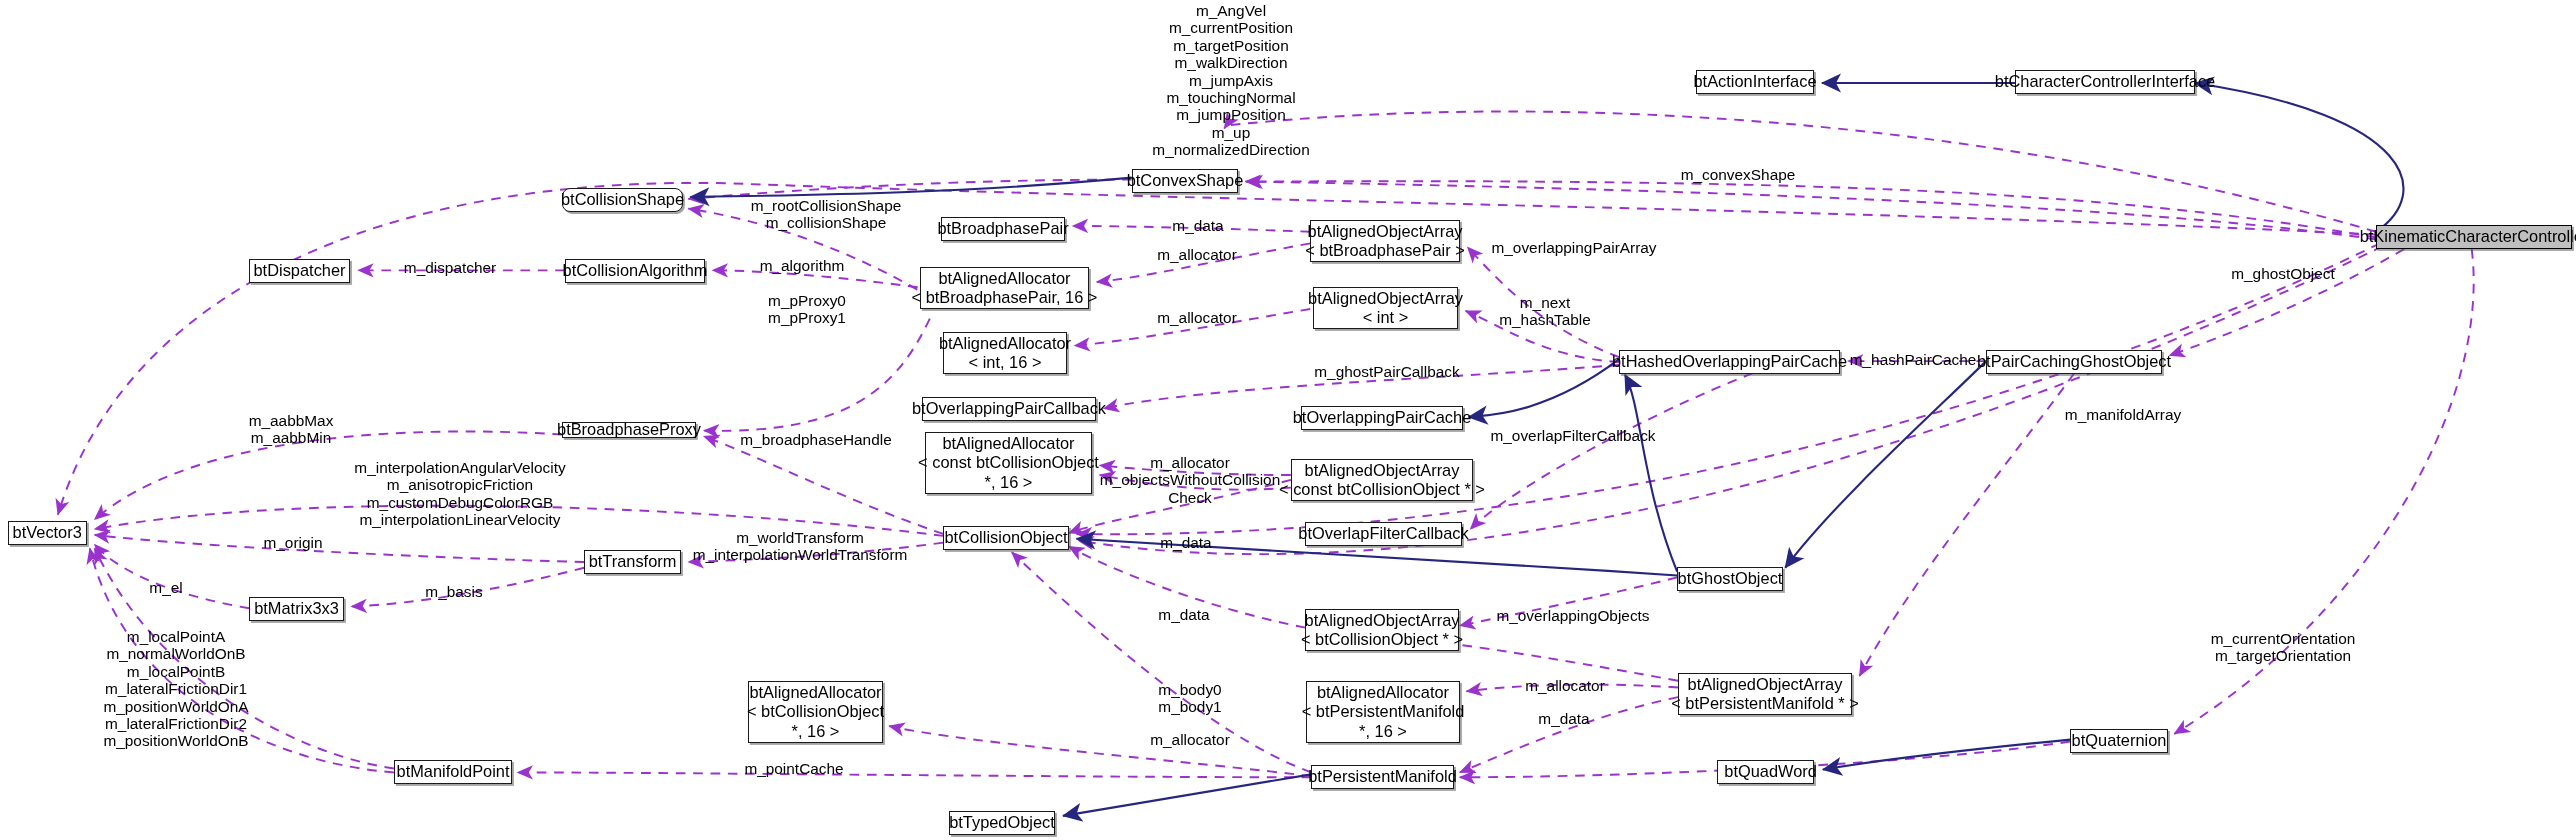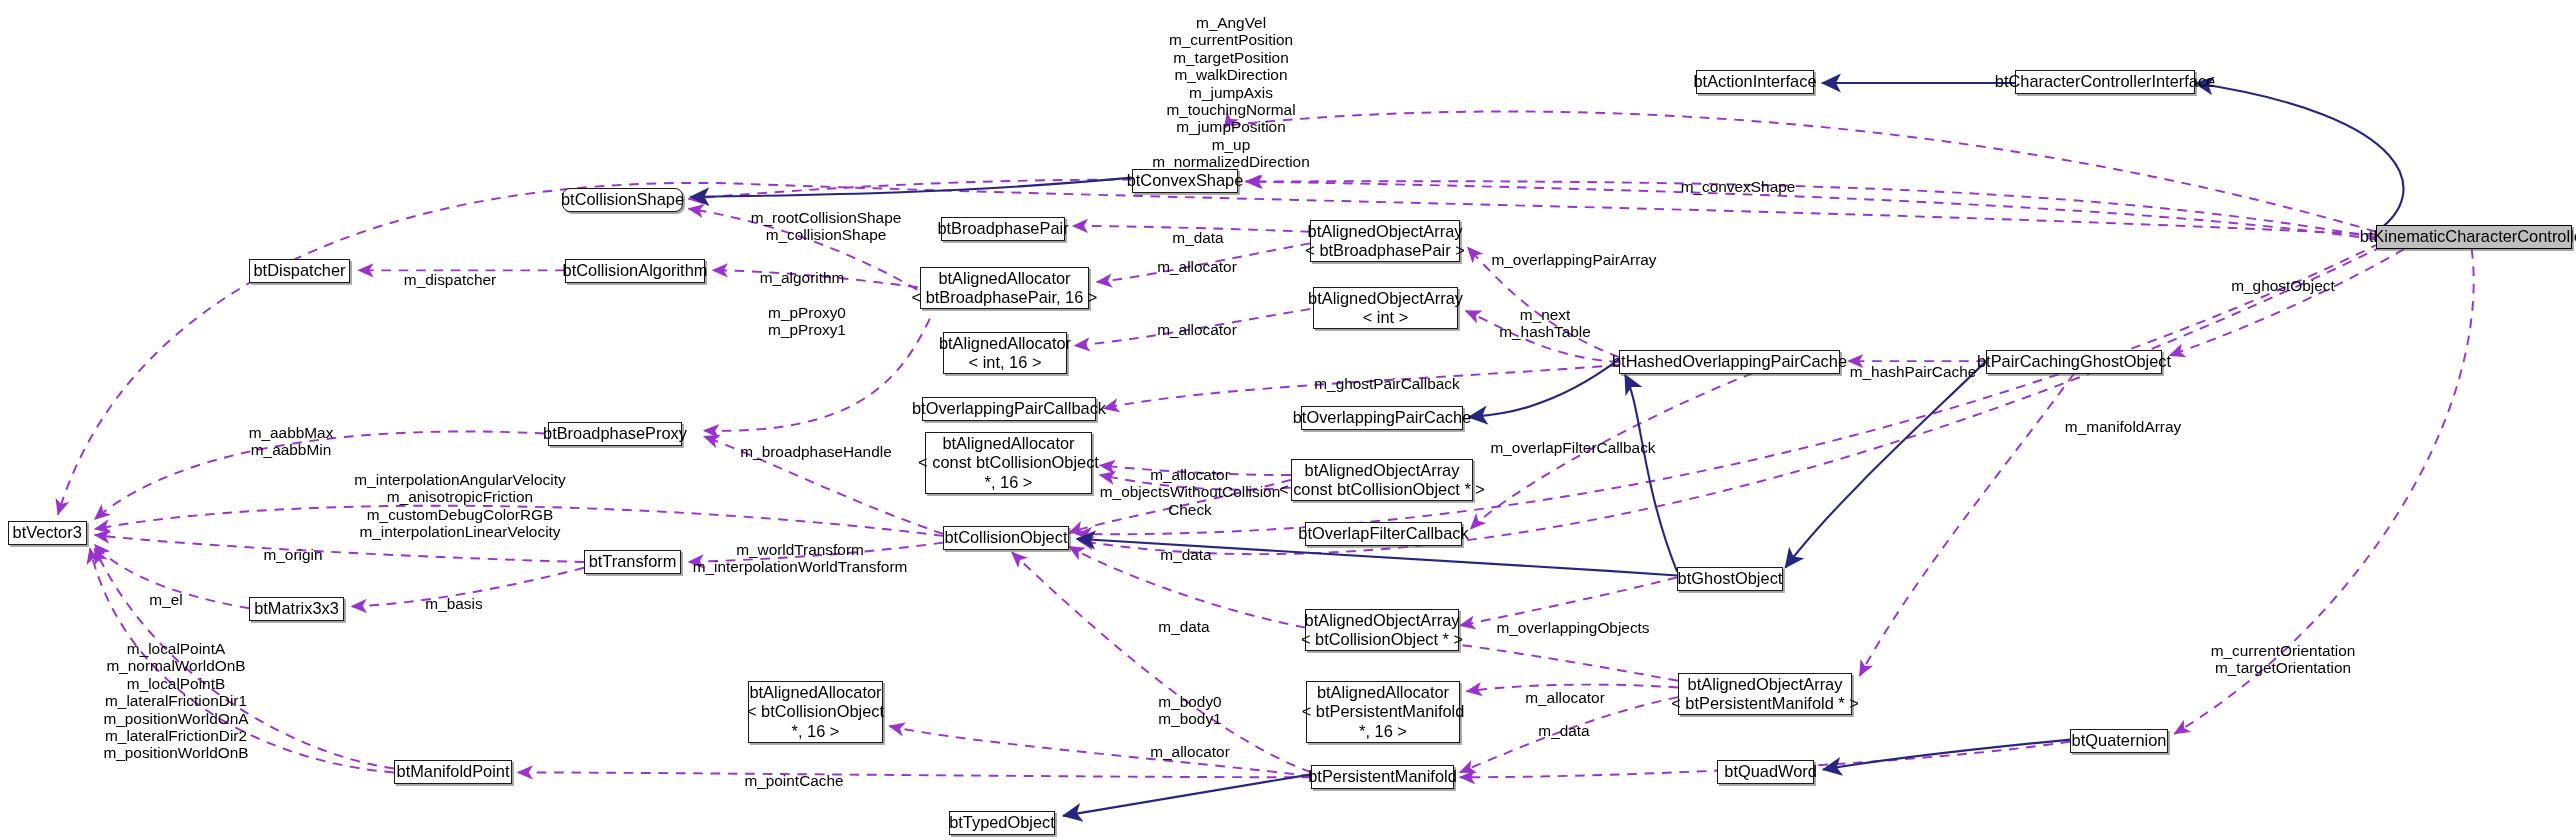--- a/index.html
+++ b/index.html
@@ -46,21 +46,20 @@
   }
   .node .ln { display: block; }
   .edge-label {
     position: absolute;
     font-size: 15.4px;
     line-height: 17.4px;
     color: #000000;
     text-align: center;
     white-space: pre;
     transform: translateX(-50%);
-    margin-top: 12px;
   }
 </style>
 </head>
 <body>
 
 <div id="canvas">
 
   <svg id="edges" viewBox="0 0 2668 871" xmlns="http://www.w3.org/2000/svg">
     <defs>
       <marker id="arrU" markerWidth="9" markerHeight="9" refX="8" refY="4.5" orient="auto">
@@ -177,21 +176,21 @@
       <div class="node" style="left: 565px; top: 259px; width: 140px; height: 24px;"><span class="ln">btCollisionAlgorithm</span></div>
       <div class="node" style="left: 941px; top: 217px; width: 124px; height: 24px;"><span class="ln">btBroadphasePair</span></div>
       <div class="node" style="left: 920px; top: 267px; width: 169px; height: 42px;"><span class="ln">btAlignedAllocator</span><span class="ln">&lt; btBroadphasePair, 16 &gt;</span></div>
       <div class="node" style="left: 943px; top: 332px; width: 124px; height: 42px;"><span class="ln">btAlignedAllocator</span><span class="ln">&lt; int, 16 &gt;</span></div>
       <div class="node" style="left: 1310px; top: 220px; width: 150px; height: 42px;"><span class="ln">btAlignedObjectArray</span><span class="ln">&lt; btBroadphasePair &gt;</span></div>
       <div class="node" style="left: 1313px; top: 287px; width: 145px; height: 42px;"><span class="ln">btAlignedObjectArray</span><span class="ln">&lt; int &gt;</span></div>
       <div class="node" style="left: 922px; top: 397px; width: 174px; height: 24px;"><span class="ln">btOverlappingPairCallback</span></div>
       <div class="node" style="left: 1301px; top: 406px; width: 162px; height: 24px;"><span class="ln">btOverlappingPairCache</span></div>
       <div class="node" style="left: 1619px; top: 350px; width: 221px; height: 24px;"><span class="ln">btHashedOverlappingPairCache</span></div>
       <div class="node" style="left: 1986px; top: 350px; width: 176px; height: 24px;"><span class="ln">btPairCachingGhostObject</span></div>
-      <div class="node" style="left: 548px; top: 422px; width: 134px; height: 24px; justify-content: center;"><span class="ln">btBroadphaseProxy</span></div>
+      <div class="node" style="left: 562px; top: 422px; width: 134px; height: 16px; justify-content: center;"><span class="ln">btBroadphaseProxy</span></div>
       <div class="node" style="left: 925px; top: 432px; width: 167px; height: 62px;"><span class="ln">btAlignedAllocator</span><span class="ln">&lt; const btCollisionObject</span><span class="ln">*, 16 &gt;</span></div>
       <div class="node" style="left: 1291px; top: 459px; width: 182px; height: 42px;"><span class="ln">btAlignedObjectArray</span><span class="ln">&lt; const btCollisionObject * &gt;</span></div>
       <div class="node" style="left: 1305px; top: 522px; width: 157px; height: 24px;"><span class="ln">btOverlapFilterCallback</span></div>
       <div class="node" style="left: 7.7px; top: 521px; width: 79px; height: 24px;"><span class="ln">btVector3</span></div>
       <div class="node" style="left: 584px; top: 550px; width: 97px; height: 24px;"><span class="ln">btTransform</span></div>
       <div class="node" style="left: 943px; top: 526px; width: 126px; height: 24px;"><span class="ln">btCollisionObject</span></div>
       <div class="node" style="left: 1677px; top: 567px; width: 106px; height: 24px;"><span class="ln">btGhostObject</span></div>
       <div class="node" style="left: 249px; top: 597px; width: 95px; height: 24px;"><span class="ln">btMatrix3x3</span></div>
       <div class="node" style="left: 1305px; top: 609px; width: 154px; height: 42px;"><span class="ln">btAlignedObjectArray</span><span class="ln">&lt; btCollisionObject * &gt;</span></div>
       <div class="node" style="left: 748px; top: 681px; width: 135px; height: 62px;"><span class="ln">btAlignedAllocator</span><span class="ln">&lt; btCollisionObject</span><span class="ln">*, 16 &gt;</span></div>

